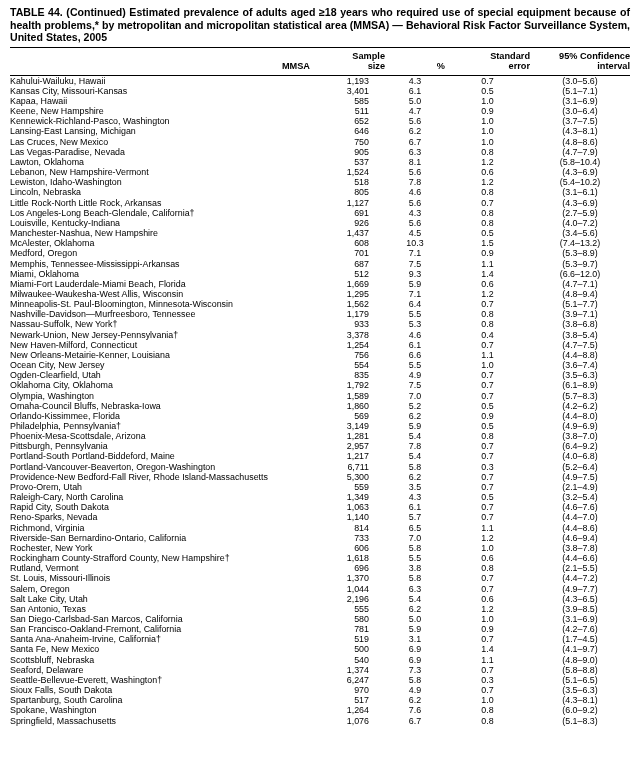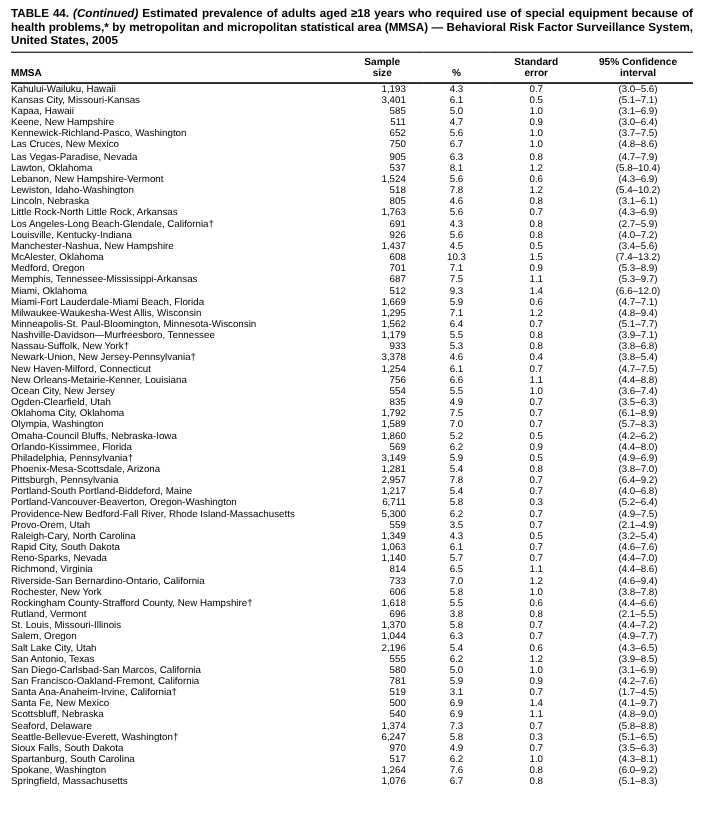--- a/index.html
+++ b/index.html
@@ -12,21 +12,21 @@
     color: #000;
   }
   .page { padding: 6px 10px 0 10px; }
   .title {
     font-size: 10.6px;
     line-height: 1.2;
     font-weight: bold;
     margin-bottom: 3px;
     text-align: justify;
   }
-  .title .continued { font-style: italic; }
+  .title .continued { }
   table {
     width: 100%;
     border-collapse: collapse;
     table-layout: fixed;
   }
   col.c-mmsa   { width: 300px; }
   col.c-sample { width: 75px; }
   col.c-pct    { width: 60px; }
   col.c-se     { width: 85px; }
   col.c-ci     { width: 100px; }
@@ -34,23 +34,23 @@
     border-top: 1px solid #000;
     border-bottom: 1px solid #000;
   }
   th {
     font-size: 9.2px;
     font-weight: bold;
     line-height: 1.12;
     vertical-align: bottom;
     padding: 3px 0 3px 0;
     white-space: pre-line;
-    text-align: center;
+    text-align: right;
   }
-  th.h-mmsa { text-align: left; }
+  th.h-mmsa { text-align: right; }
   td {
     font-size: 8.9px;
     line-height: 10.15px;
     padding: 0;
     white-space: nowrap;
     overflow: hidden;
     text-align: center;
     vertical-align: top;
   }
   td.c0 { text-align: left; }
@@ -112,20 +112,27 @@
           <td class="c4">(3.0–6.4)</td>
         </tr>
         <tr>
           <td class="c0">Kennewick-Richland-Pasco, Washington</td>
           <td class="c1">652</td>
           <td class="c2">5.6</td>
           <td class="c3">1.0</td>
           <td class="c4">(3.7–7.5)</td>
         </tr>
         <tr>
+          <td class="c0">Lansing-East Lansing, Michigan</td>
+          <td class="c1">646</td>
+          <td class="c2">6.2</td>
+          <td class="c3">1.0</td>
+          <td class="c4">(4.3–8.1)</td>
+        </tr>
+        <tr>
           <td class="c0">Las Cruces, New Mexico</td>
           <td class="c1">750</td>
           <td class="c2">6.7</td>
           <td class="c3">1.0</td>
           <td class="c4">(4.8–8.6)</td>
         </tr>
         <tr>
           <td class="c0">Las Vegas-Paradise, Nevada</td>
           <td class="c1">905</td>
           <td class="c2">6.3</td>
@@ -155,21 +162,21 @@
         </tr>
         <tr>
           <td class="c0">Lincoln, Nebraska</td>
           <td class="c1">805</td>
           <td class="c2">4.6</td>
           <td class="c3">0.8</td>
           <td class="c4">(3.1–6.1)</td>
         </tr>
         <tr>
           <td class="c0">Little Rock-North Little Rock, Arkansas</td>
-          <td class="c1">1,763</td>
+          <td class="c1">1,127</td>
           <td class="c2">5.6</td>
           <td class="c3">0.7</td>
           <td class="c4">(4.3–6.9)</td>
         </tr>
         <tr>
           <td class="c0">Los Angeles-Long Beach-Glendale, California†</td>
           <td class="c1">691</td>
           <td class="c2">4.3</td>
           <td class="c3">0.8</td>
           <td class="c4">(2.7–5.9)</td>

